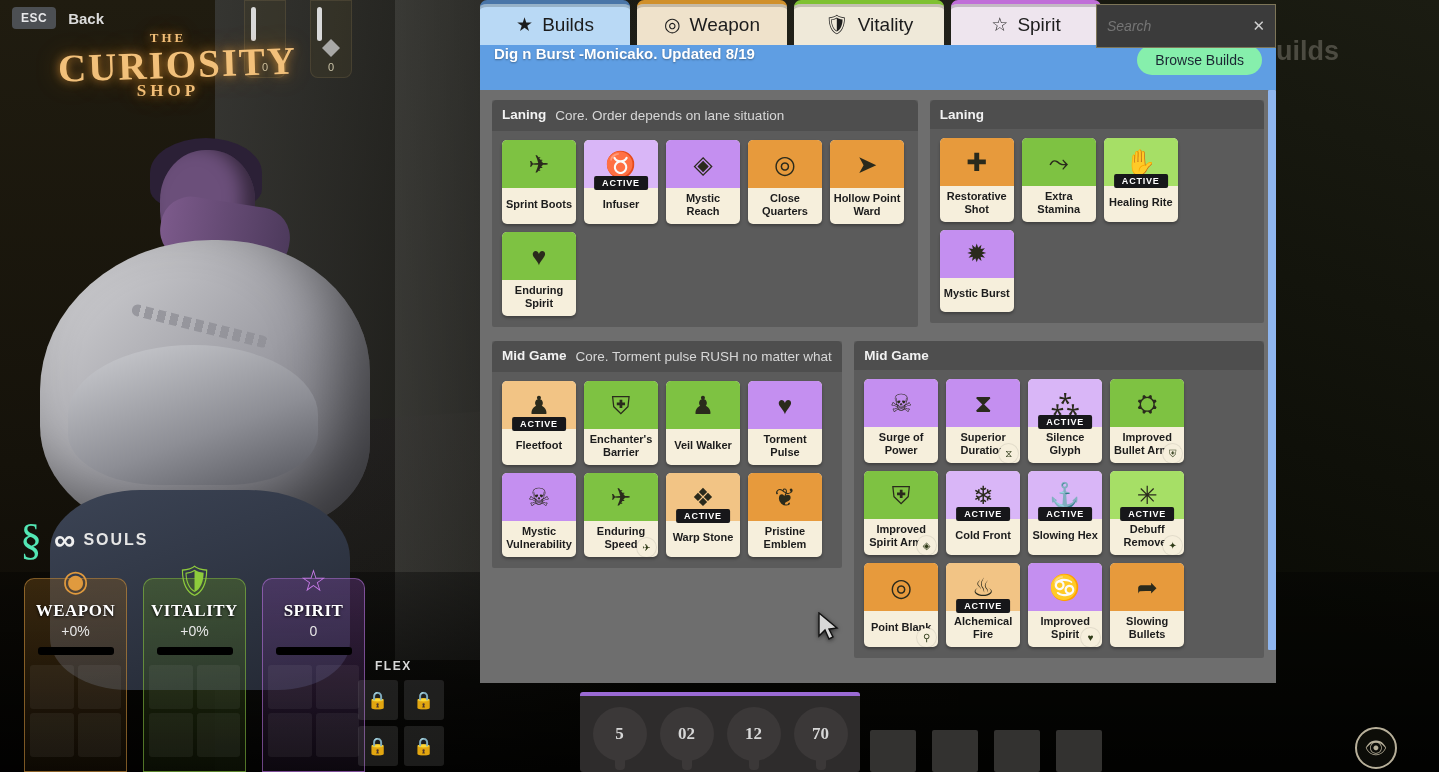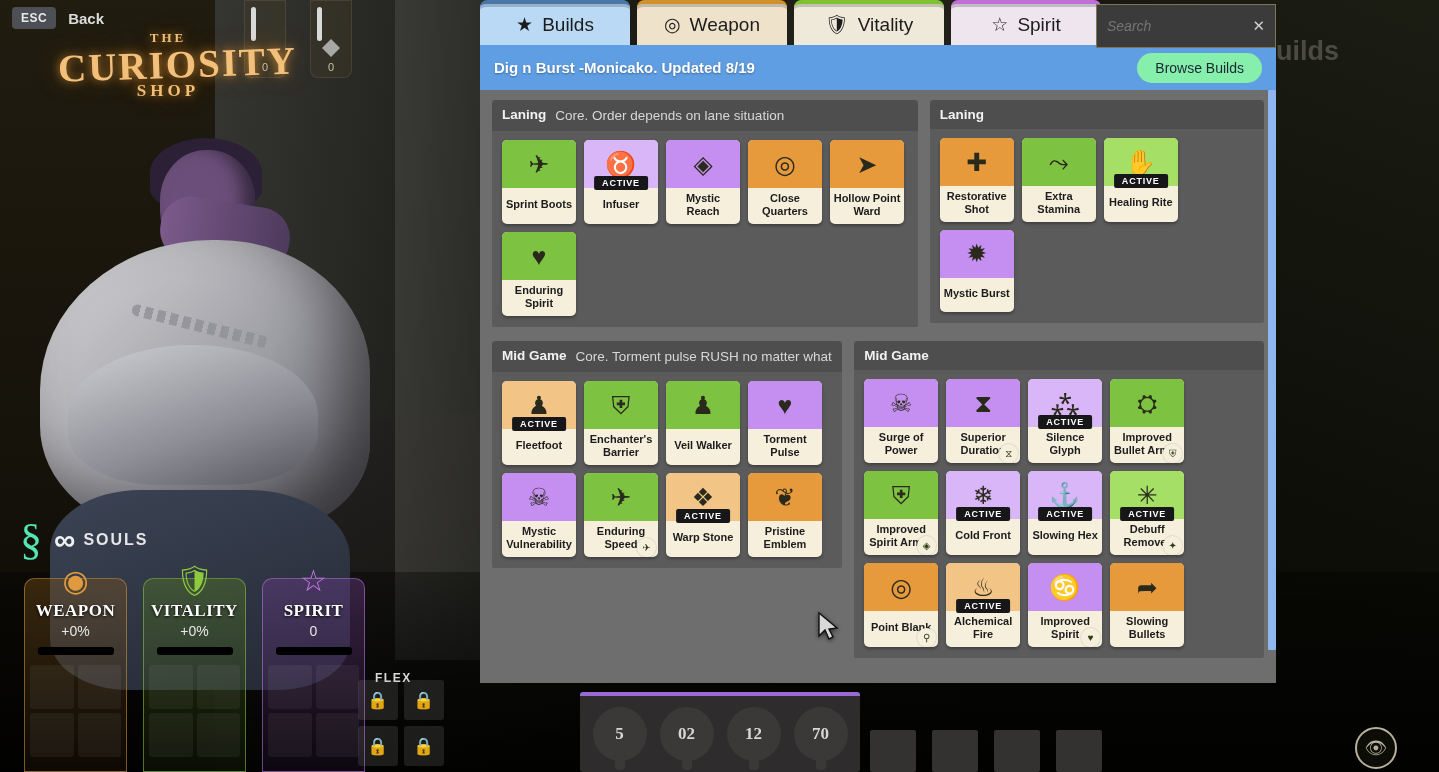--- a/index.html
+++ b/index.html
@@ -93,21 +93,21 @@
   .stat-icon{ position:absolute; left:50%; top:-17px; margin-left:-18px; width:36px;height:36px;
      display:flex;align-items:center;justify-content:center;font-size:30px;}
   .stat-name{ font-family:"Liberation Serif",serif; font-weight:bold; font-size:17px; color:#fff;
      letter-spacing:.5px; text-shadow:0 1px 3px #000;}
   .stat-val{ color:#e7e7e7; font-size:14px; margin-top:2px;}
   .stat-bar{ margin:8px auto 0; width:76px; height:8px; background:#000; border-radius:3px;}
   .stat-slots{ margin-top:10px; display:grid; grid-template-columns:1fr 1fr; gap:4px; padding:0 5px;}
   .stat-slots div{ height:44px; background:rgba(255,255,255,.055); border-radius:3px;}
 
   #flex-lbl{ position:absolute; left:375px; top:659px; color:#d8d8d8; font-size:12px;
-     letter-spacing:1.5px; font-weight:bold; z-index:25;margin-top:12px;}
+     letter-spacing:1.5px; font-weight:bold; z-index:25;}
   #flex-grid{ position:absolute; left:358px; top:680px; display:grid; grid-template-columns:1fr 1fr;
      gap:6px; z-index:25;}
   #flex-grid div{ width:40px;height:40px; background:rgba(160,160,160,.16); border-radius:3px;
      display:flex;align-items:center;justify-content:center; color:#b9b9b9; font-size:17px;}
 
   
   #shopbar{ position:absolute; left:580px; top:692px; width:280px; height:80px;
      background:#2e2c2c; border-top:4px solid #9a6ad4; border-radius:3px; display:flex;
      align-items:center; justify-content:space-around; padding:0 6px; z-index:24;}
   .shop-item{ width:54px; height:54px; border-radius:50%; background:#3b3838; position:relative;
@@ -142,21 +142,21 @@
   #tabs{ display:flex; gap:7px; height:45px; padding-left:0px; align-items:flex-end;}
   .tab{ width:150px; height:45px; border-radius:7px 7px 0 0; display:flex; align-items:center;
      justify-content:center; gap:9px; font-size:19px; color:#1c1c1c; font-weight:500;
      position:relative; cursor:pointer; box-shadow:inset 0 3px 0 rgba(0,0,0,.18);}
   .tab .ticon{ font-size:19px; line-height:1;}
   .tab.builds{ background:#b9d9f5; border-top:4px solid #4a76a8;}
   .tab.weapon{ background:#efe2cb; border-top:4px solid #d0902c;}
   .tab.vitality{ background:#efe9d9; border-top:4px solid #7fc132;}
   .tab.spirit{ background:#eee5ee; border-top:4px solid #c06fd8;}
 
-  #titlebar{ height:45px; background:#5f9ee3; display:flex; align-items:center;
+  #titlebar{ height:45px; background:#5f9ee3; display:flex; align-items:flex-start;
      justify-content:space-between; padding:0 14px;}
   #titlebar .ttl{ color:#fff; font-size:15px; font-weight:bold; text-shadow:0 1px 2px rgba(0,0,0,.35);}
   #browse-btn{ background:#86efac; color:#1b2733; font-size:14px; padding:7px 18px;
      border-radius:18px; cursor:pointer;}
 
   #panelbody{ flex:1; background:#6e6e6e; overflow:hidden; position:relative;
      padding:10px 12px 0 12px;}
 
   .row{ display:flex; gap:12px; margin-bottom:14px; align-items:flex-start;}
 

